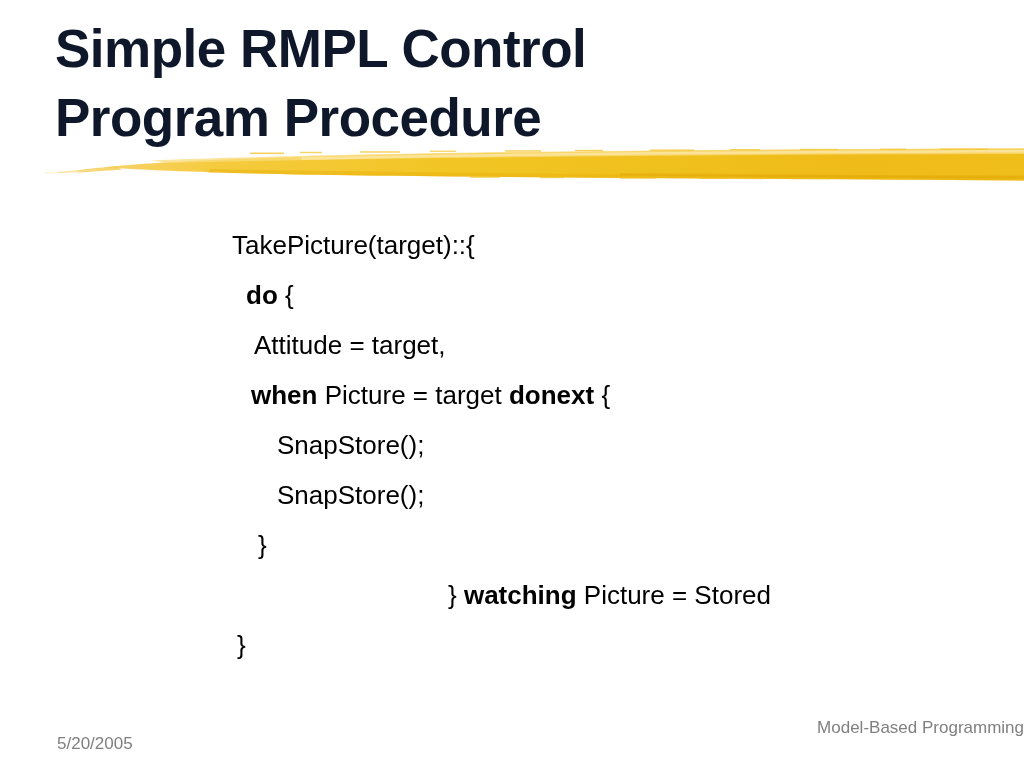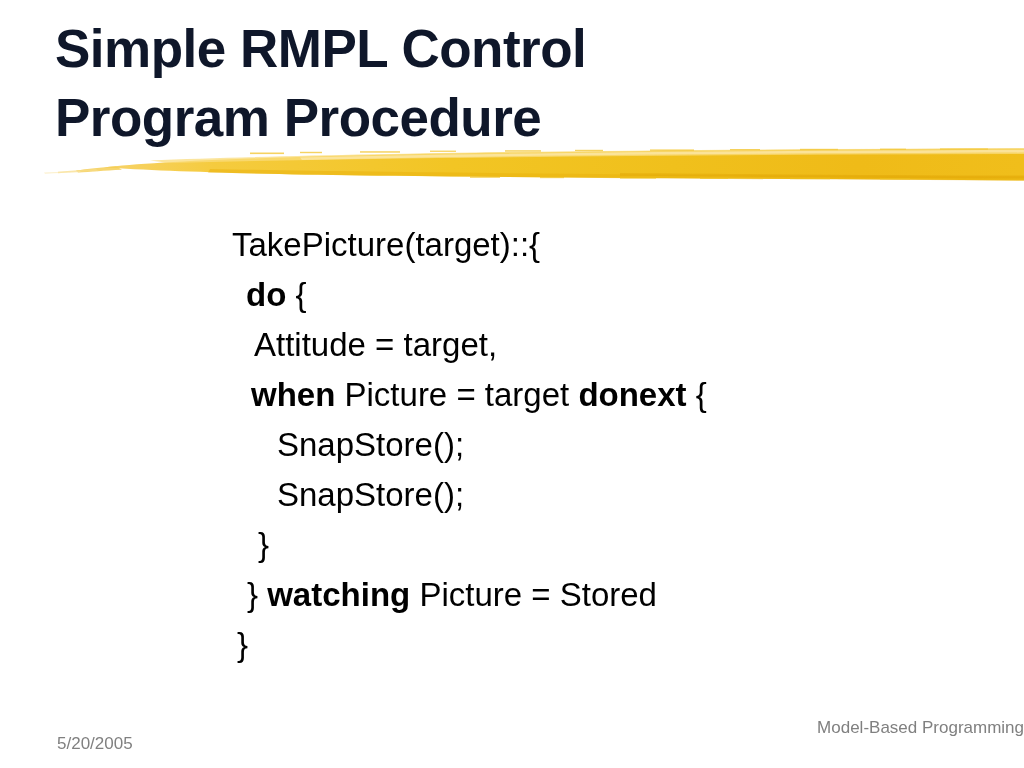--- a/index.html
+++ b/index.html
@@ -46,37 +46,37 @@
 
   
   #body-block {
     position: absolute;
     left: 232px;
     top: 220px;
     width: 740px;
   }
   .code-line {
     font-family: "Liberation Sans", "DejaVu Sans", sans-serif;
-    font-size: 33px;
+    font-size: 26px;
     line-height: 50px;
     color: #000000;
     white-space: pre;
   }
   .code-line b {
     font-weight: bold;
   }
 
   
   .ind-0 { padding-left: 0px;  }
   .ind-1 { padding-left: 14px; }
   .ind-2 { padding-left: 22px; }
   .ind-3 { padding-left: 19px; }
   .ind-4 { padding-left: 45px; }
   .ind-5 { padding-left: 26px; }
-  .ind-6 { padding-left: 15px; }
+  .ind-6 { padding-left: 15px; text-align: center; }
   .ind-7 { padding-left: 5px;  }
 
   
   #footer {
     position: absolute;
     left: 0;
     top: 718px;
     width: 1024px;
     height: 30px;
     color: #808080;

